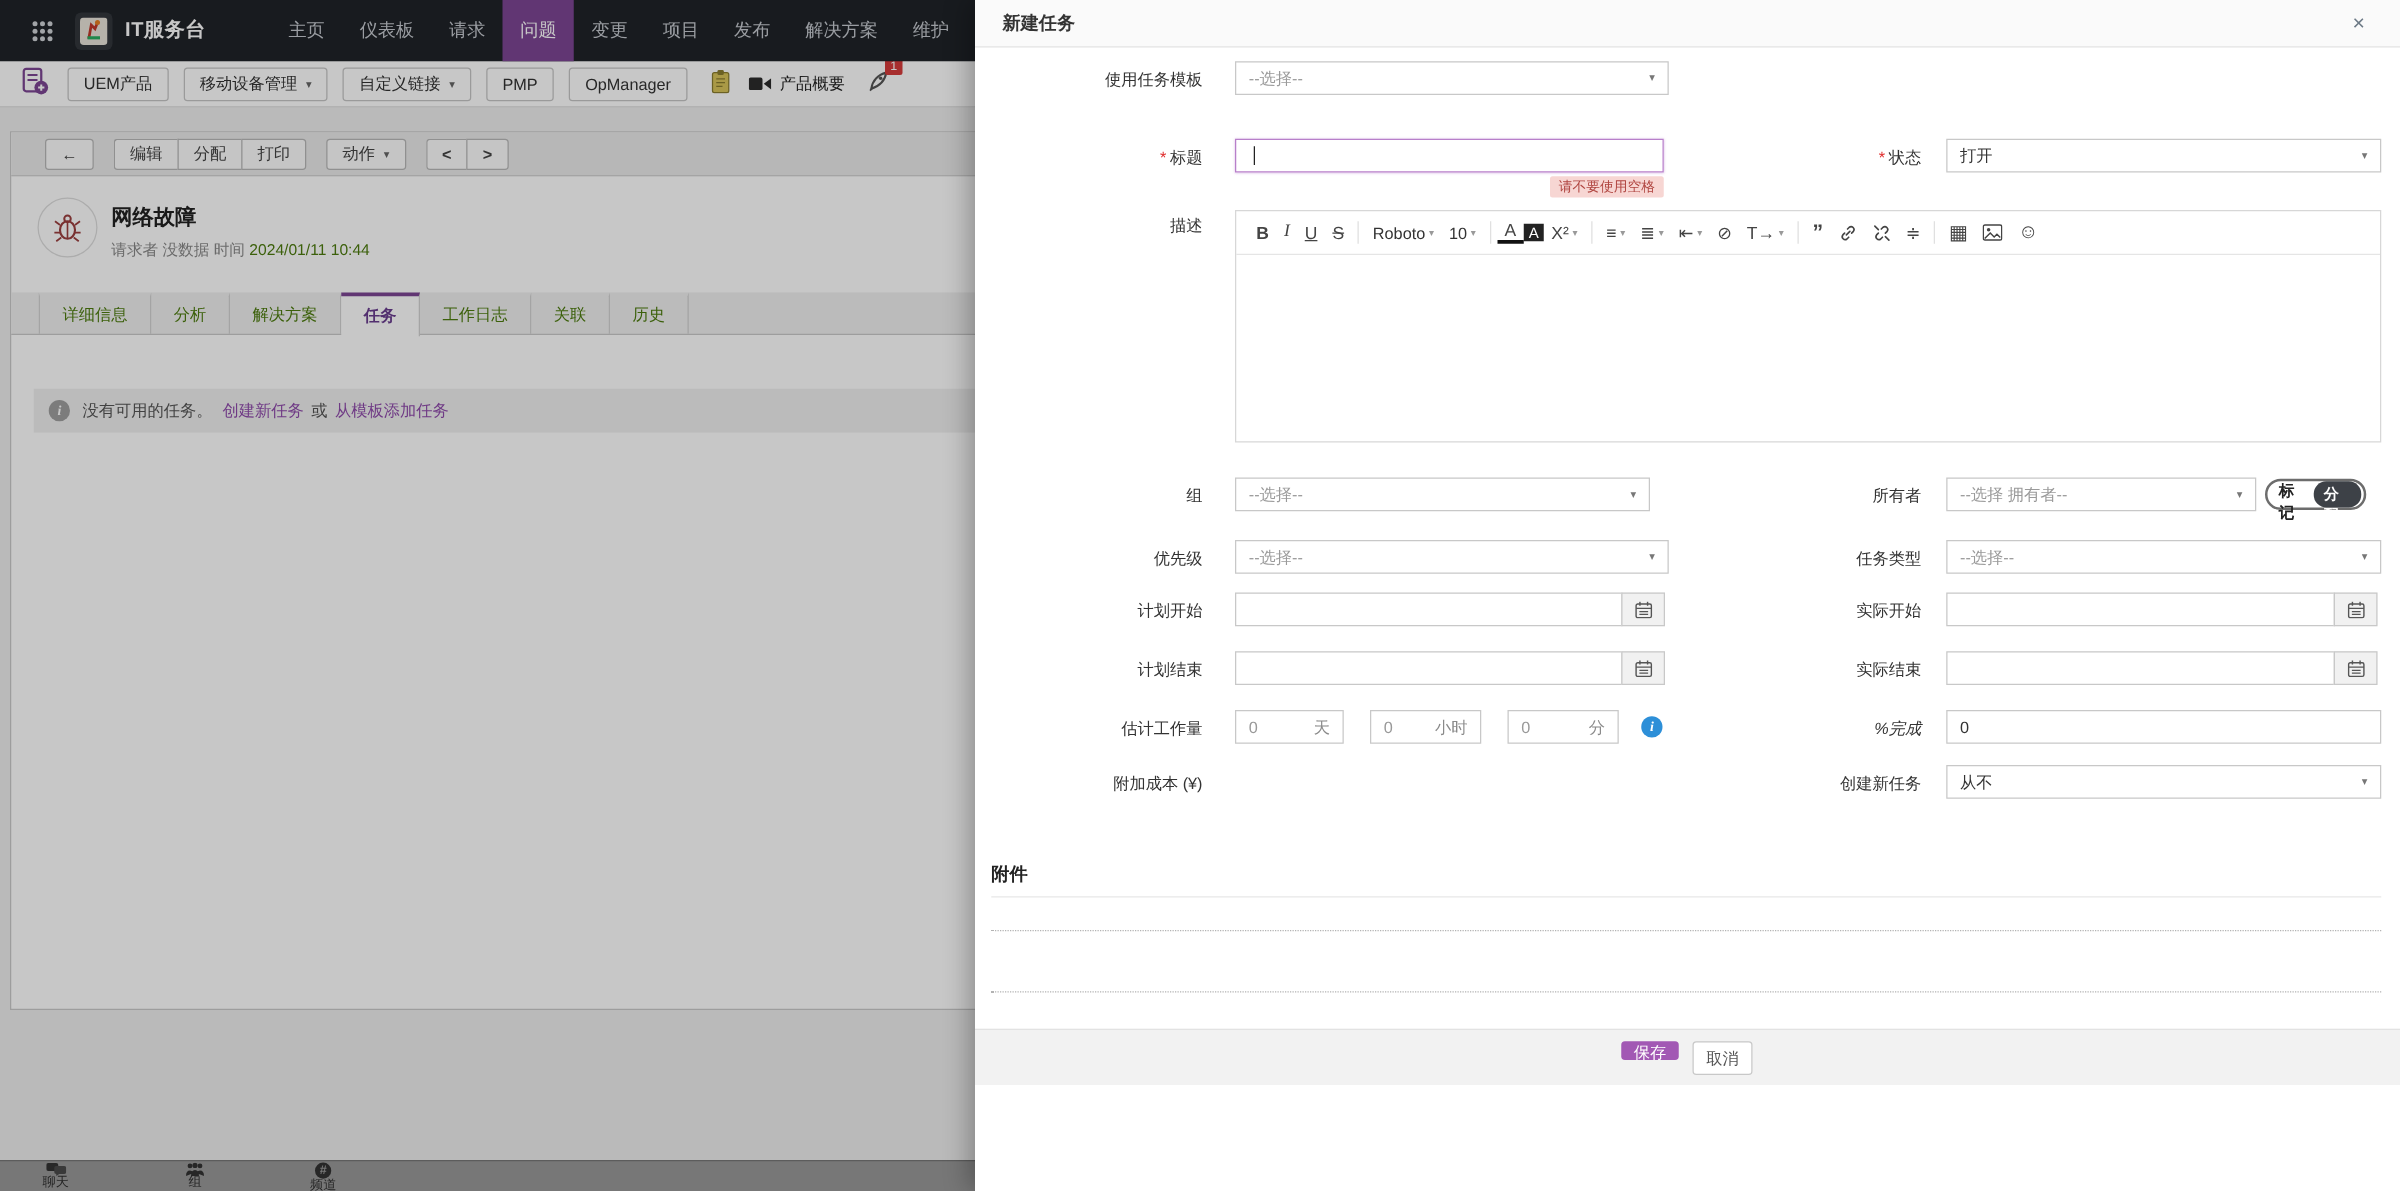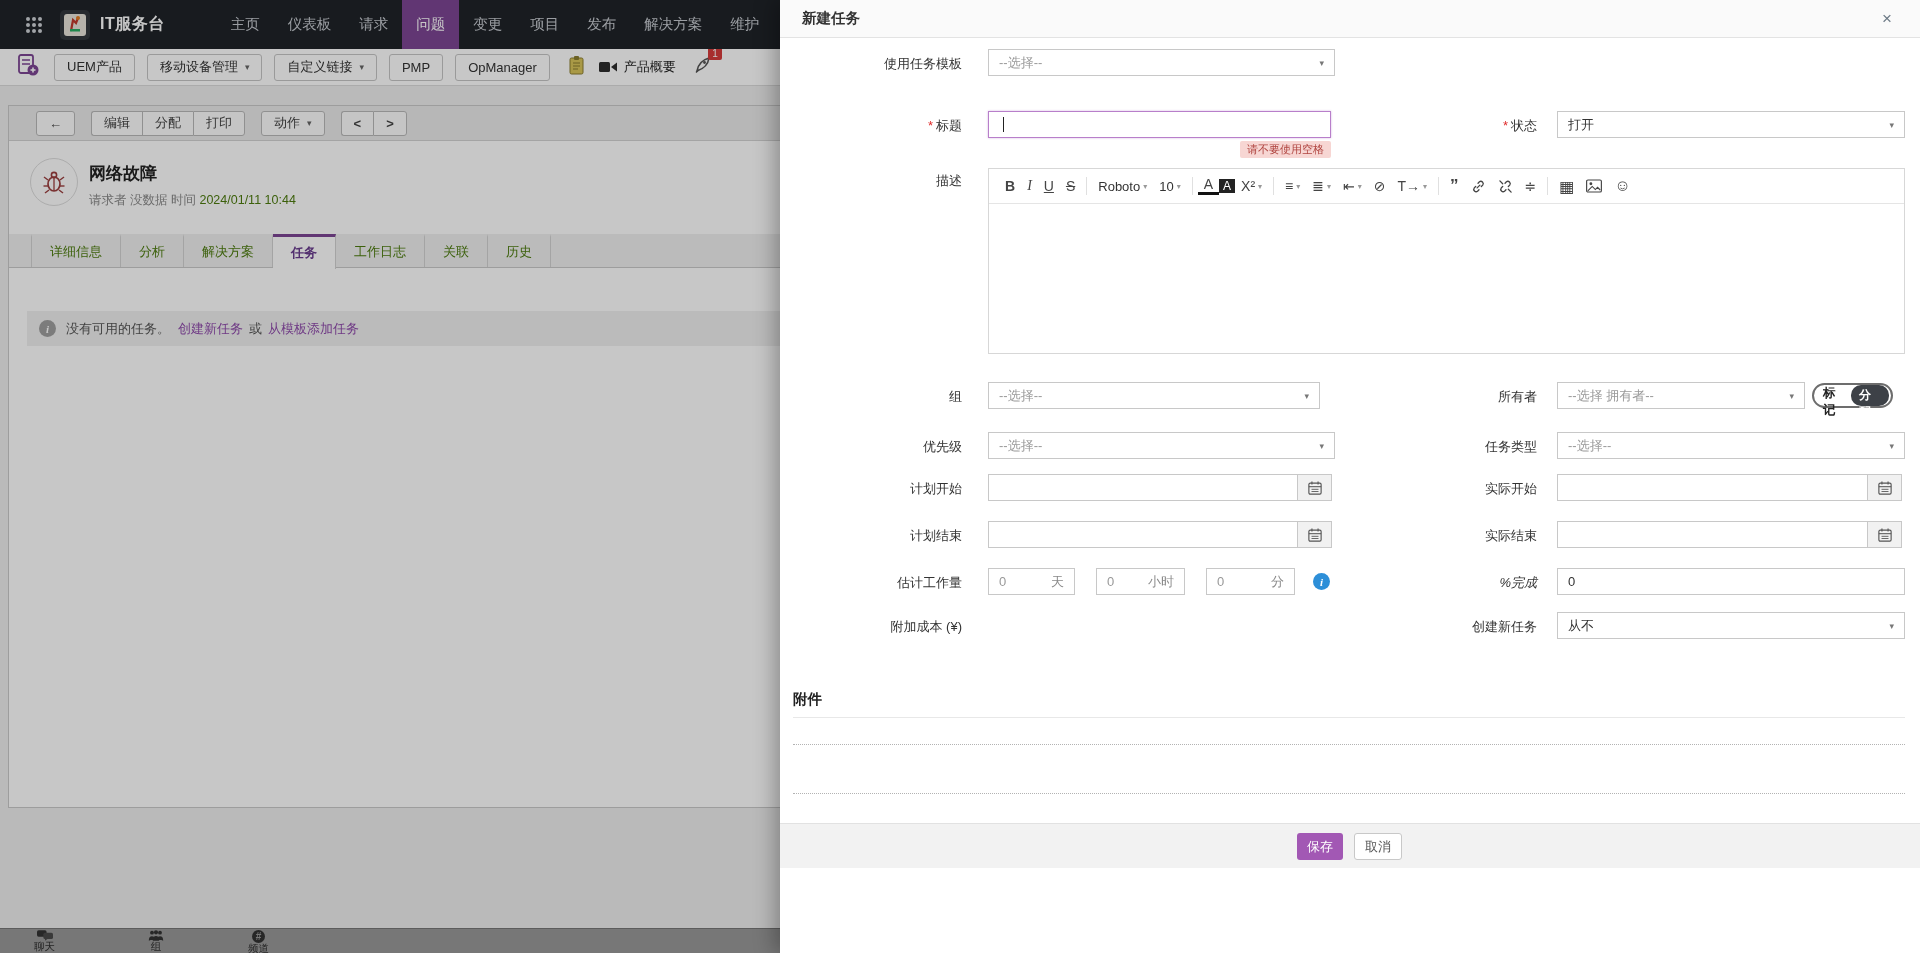--- a/index.html
+++ b/index.html
@@ -100,21 +100,21 @@
   #eff-info { position:absolute; left:533px; top:573px; width:17px; height:17px; background:#2d8fd8; border-radius:50%; color:#fff; font-size:11px; font-weight:bold; font-family:"Liberation Serif",serif; font-style:italic; display:flex; align-items:center; justify-content:center; }
 
   
   #attach-title { position:absolute; left:13px; top:690px; font-size:14.5px; font-weight:bold; color:#222; }
   #attach-hr { position:absolute; left:13px; top:717px; width:1112px; border-top:1px solid #e8e8e8; }
   .dotline { position:absolute; left:13px; width:1112px; border-top:1px dotted #b3b3b3; }
   #attach-row { position:absolute; left:0; top:754px; width:1140px; display:flex; align-items:center; justify-content:center; gap:6px; color:#333; }
 
   
   #modal-footer { position:absolute; left:0; top:823px; width:100%; height:45px; background:#f2f2f2; border-top:1px solid #e2e2e2; }
-  #save-btn { position:absolute; left:517px; top:9px; width:46px; height:27px; background:#a258b4; color:#fff; border:none; border-radius:3px; font-size:13px; cursor:pointer; }
+  #save-btn { position:absolute; left:517px; top:9px; width:46px; height:15px; background:#a258b4; color:#fff; border:none; border-radius:3px; font-size:13px; cursor:pointer; }
   #cancel-btn { position:absolute; left:574px; top:9px; width:48px; height:27px; background:#fff; color:#555; border:1px solid #c8c8c8; border-radius:3px; font-size:13px; cursor:pointer; }
 </style>
 </head>
 <body>
 
 <div id="stage">
 
   <div id="topnav">
     <div id="grid-icon">
         <i></i>

